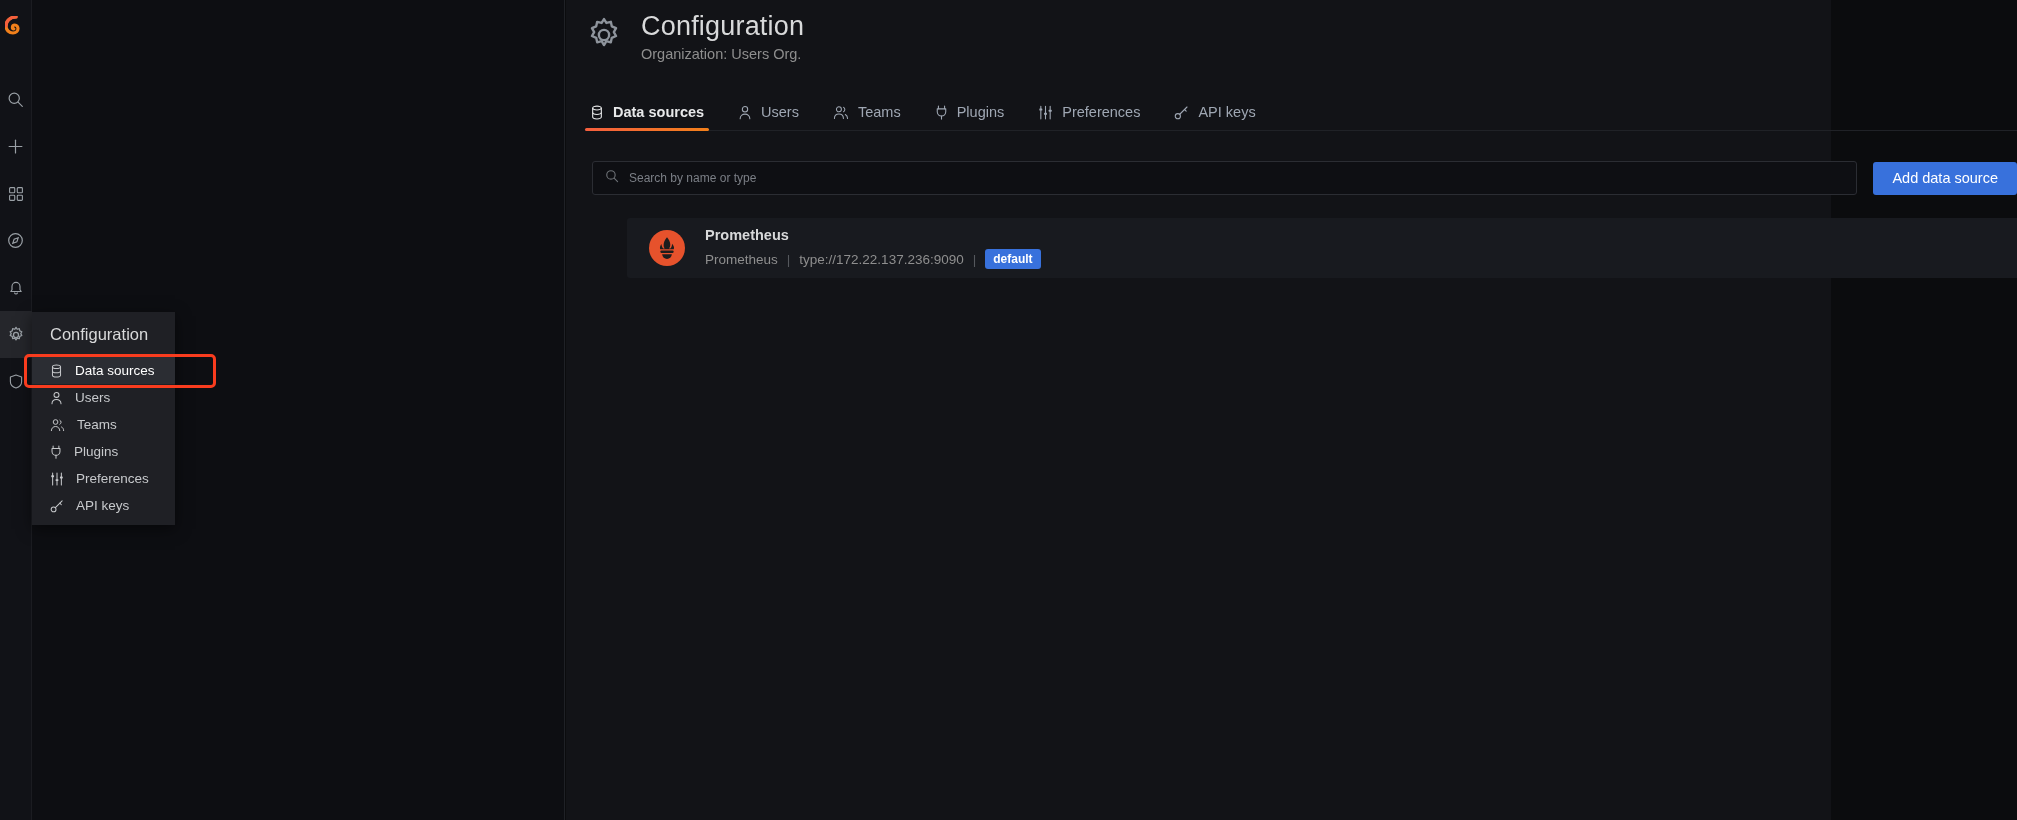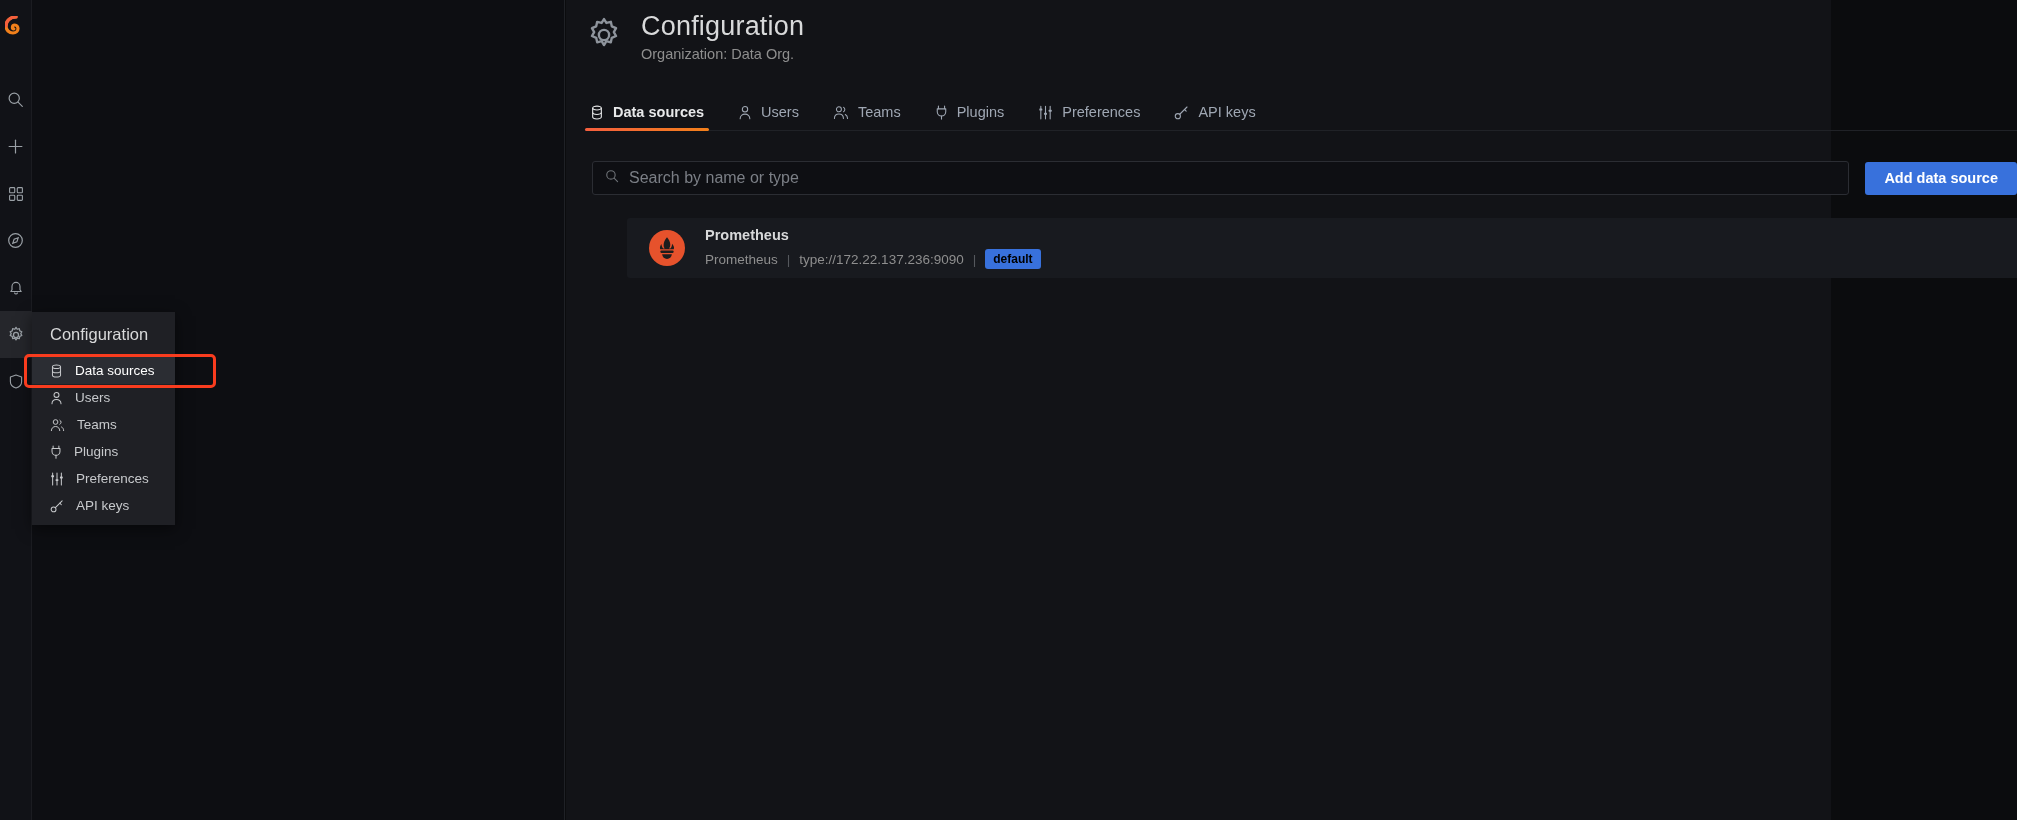--- a/index.html
+++ b/index.html
@@ -87,25 +87,25 @@
     width:1425px; height:36px;
     display:flex; align-items:center; gap:16px;
   }
   #searchbox {
     flex:1 1 auto; height:34px;
     background:#0e0f13;
     border:1px solid #2b2d33; border-radius:3px;
     display:flex; align-items:center; gap:10px; padding:0 12px;
     color:#6e7277;
   }
-  #searchbox .stext { font-size:16px; color:#7b7f86; }
+  #searchbox .stext { font-size:12px; color:#7b7f86; }
   #addbtn {
     flex:0 0 auto;
     background:#3871dc; color:#fff;
-    font-size:14.5px; font-weight:700;
+    font-size:14.5px; font-weight:400;
     height:33px; padding:0 19px;
     border:none; border-radius:3px; cursor:pointer;
     white-space:nowrap;
     font-family:"Liberation Sans", sans-serif;
   }
 
   
   #dscard {
     position:absolute; left:627px; top:218px;
     width:1425px; height:60px;
@@ -119,21 +119,21 @@
     background:#e6522c; flex:0 0 auto;
     display:flex; align-items:center; justify-content:center;
   }
   #dsname { font-size:14.5px; font-weight:700; color:#d8d9da; }
   #dsmeta {
     margin-top:6px; display:flex; align-items:center; gap:9px;
     font-size:13.5px; color:#8e8e8e;
   }
   #dsmeta .sep { color:#55585d; }
   .badge-default {
-    background:#3871dc; color:#000000; font-size:12px; font-weight:700;
+    background:#3871dc; color:#ffffff; font-size:12px; font-weight:700;
     border-radius:3px; padding:2px 8px; line-height:16px;
   }
 
   
   #dropdown {
     position:absolute; left:32px; top:312px; width:143px;
     background:#1f2025;
     z-index:40;
     padding:0 0 6px 0;
     box-shadow:0 4px 14px rgba(0,0,0,.5);
@@ -235,21 +235,21 @@
   <div id="pageheader">
     <span class="gear-wrap">
       <svg width="38" height="38" viewBox="0 0 20 20" fill="none" stroke="currentColor" stroke-width="1.25">
         <circle cx="10" cy="10" r="2.7"></circle>
         <path d="M10 1.6 l1.25 2.05 2.35-.58 .5 2.35 2.25 .98 -1.18 2.06 1.18 2.06 -2.25 .98 -.5 2.35 -2.35-.58
                  -1.25 2.05 -1.25-2.05 -2.35 .58 -.5-2.35 -2.25-.98 1.18-2.06 -1.18-2.06 2.25-.98 .5-2.35 2.35 .58 Z" stroke-linejoin="round"></path>
       </svg>
     </span>
     <div>
       <div id="pagetitle">Configuration</div>
-      <div id="pagesub">Organization: Data Org.</div>
+      <div id="pagesub">Organization: Users Org.</div>
     </div>
   </div>
 
   <div id="tabs">
 
     <div class="tab active">
       <span class="ticon">
         <svg width="14" height="15" viewBox="0 0 16 18" fill="none" stroke="currentColor" stroke-width="1.3">
           <ellipse cx="8" cy="3.6" rx="5.2" ry="2.3"></ellipse>
           <path d="M2.8 3.6 v10.8 c0 1.3 2.3 2.3 5.2 2.3 s5.2-1 5.2-2.3 V3.6"></path>

